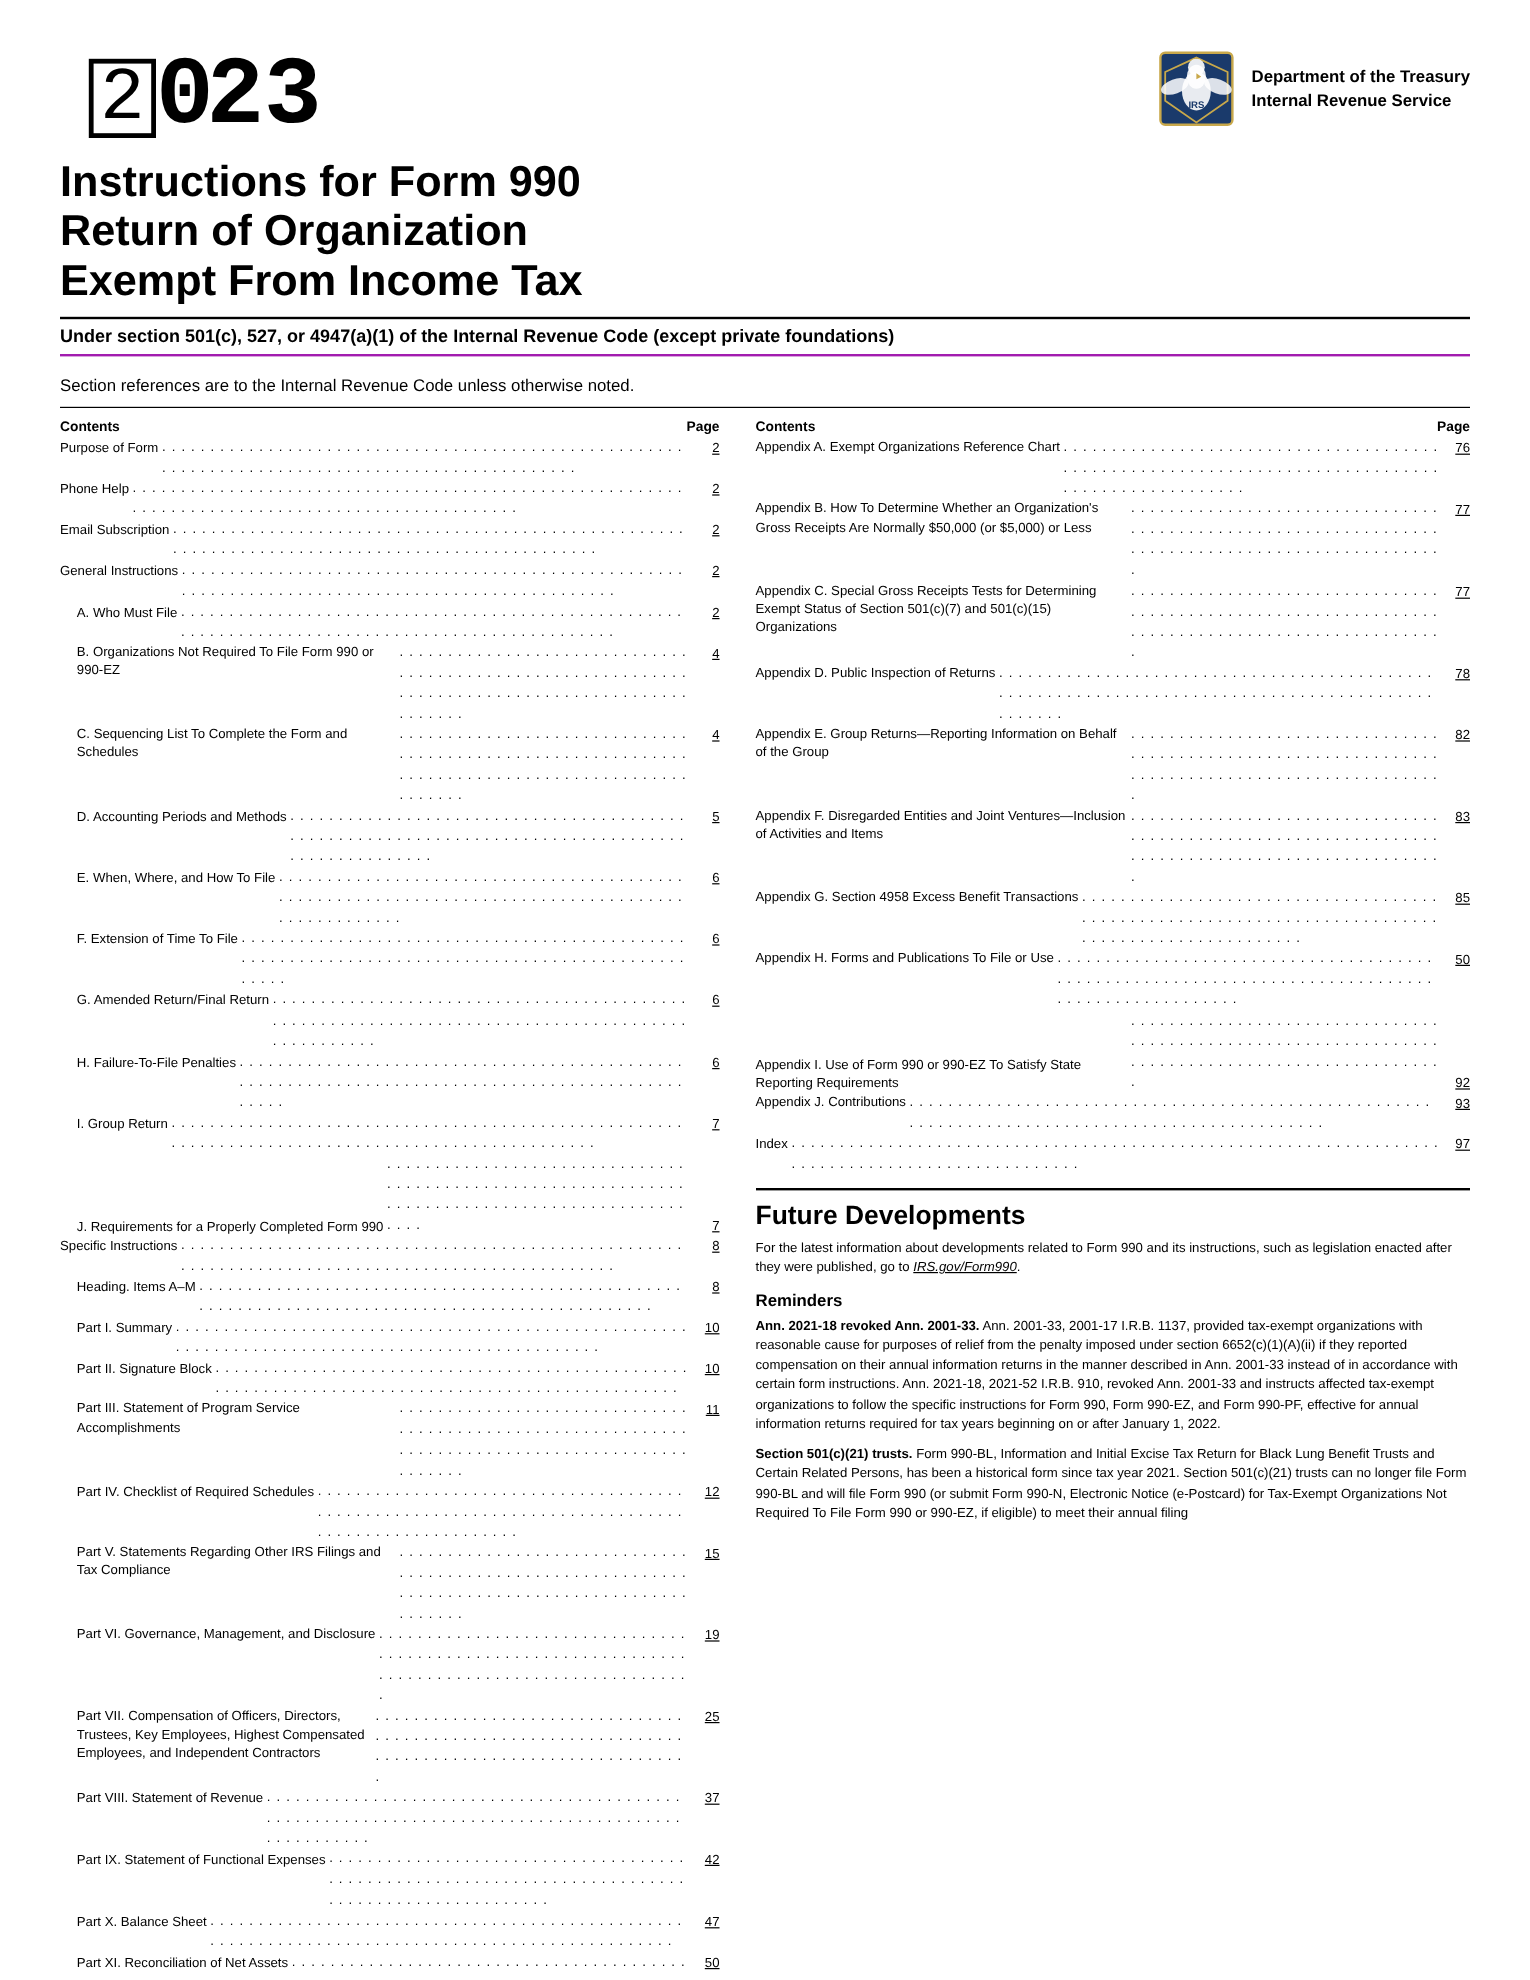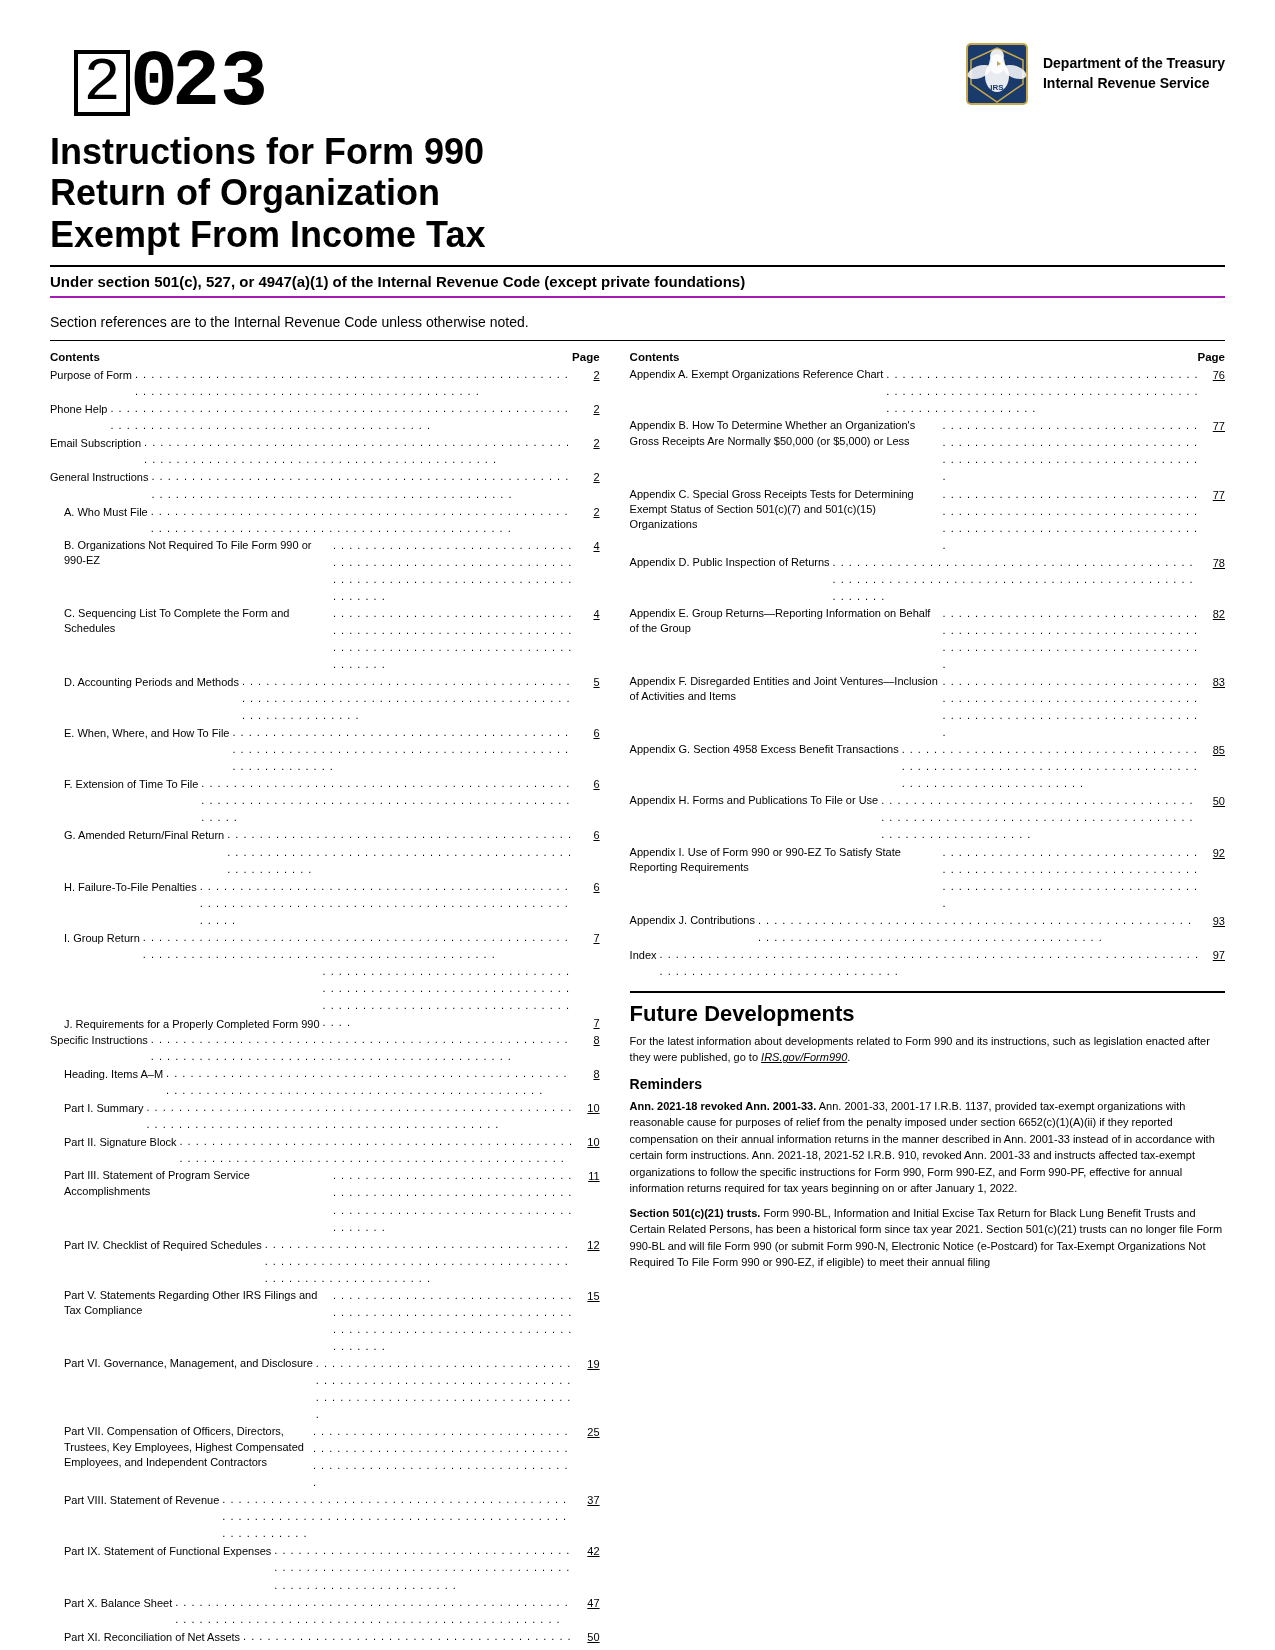--- a/index.html
+++ b/index.html
@@ -360,21 +360,21 @@
     <div class="toc-row" style="align-items:flex-start">
       <span class="toc-label" style="max-width:310px; white-space:normal; line-height:1.4;">Appendix G. Section 4958 Excess Benefit Transactions</span>
       <span class="toc-dots" style="min-width:10px"></span>
       <span class="toc-page">85</span>
     </div>
     <div class="toc-row" style="align-items:flex-start">
       <span class="toc-label" style="max-width:310px; white-space:normal; line-height:1.4;">Appendix H. Forms and Publications To File or Use</span>
       <span class="toc-dots" style="min-width:10px"></span>
       <span class="toc-page">50</span>
     </div>
-    <div class="toc-row" style="align-items:flex-start">
+    <div class="toc-row" style="align-items:flex-end">
       <span class="toc-label" style="max-width:310px; white-space:normal; line-height:1.4;">Appendix I. Use of Form 990 or 990-EZ To Satisfy State Reporting Requirements</span>
       <span class="toc-dots" style="min-width:10px"></span>
       <span class="toc-page">92</span>
     </div>
     <div class="toc-row" style="align-items:flex-start">
       <span class="toc-label" style="max-width:310px; white-space:normal; line-height:1.4;">Appendix J. Contributions</span>
       <span class="toc-dots" style="min-width:10px"></span>
       <span class="toc-page">93</span>
     </div>
     <div class="toc-row">

